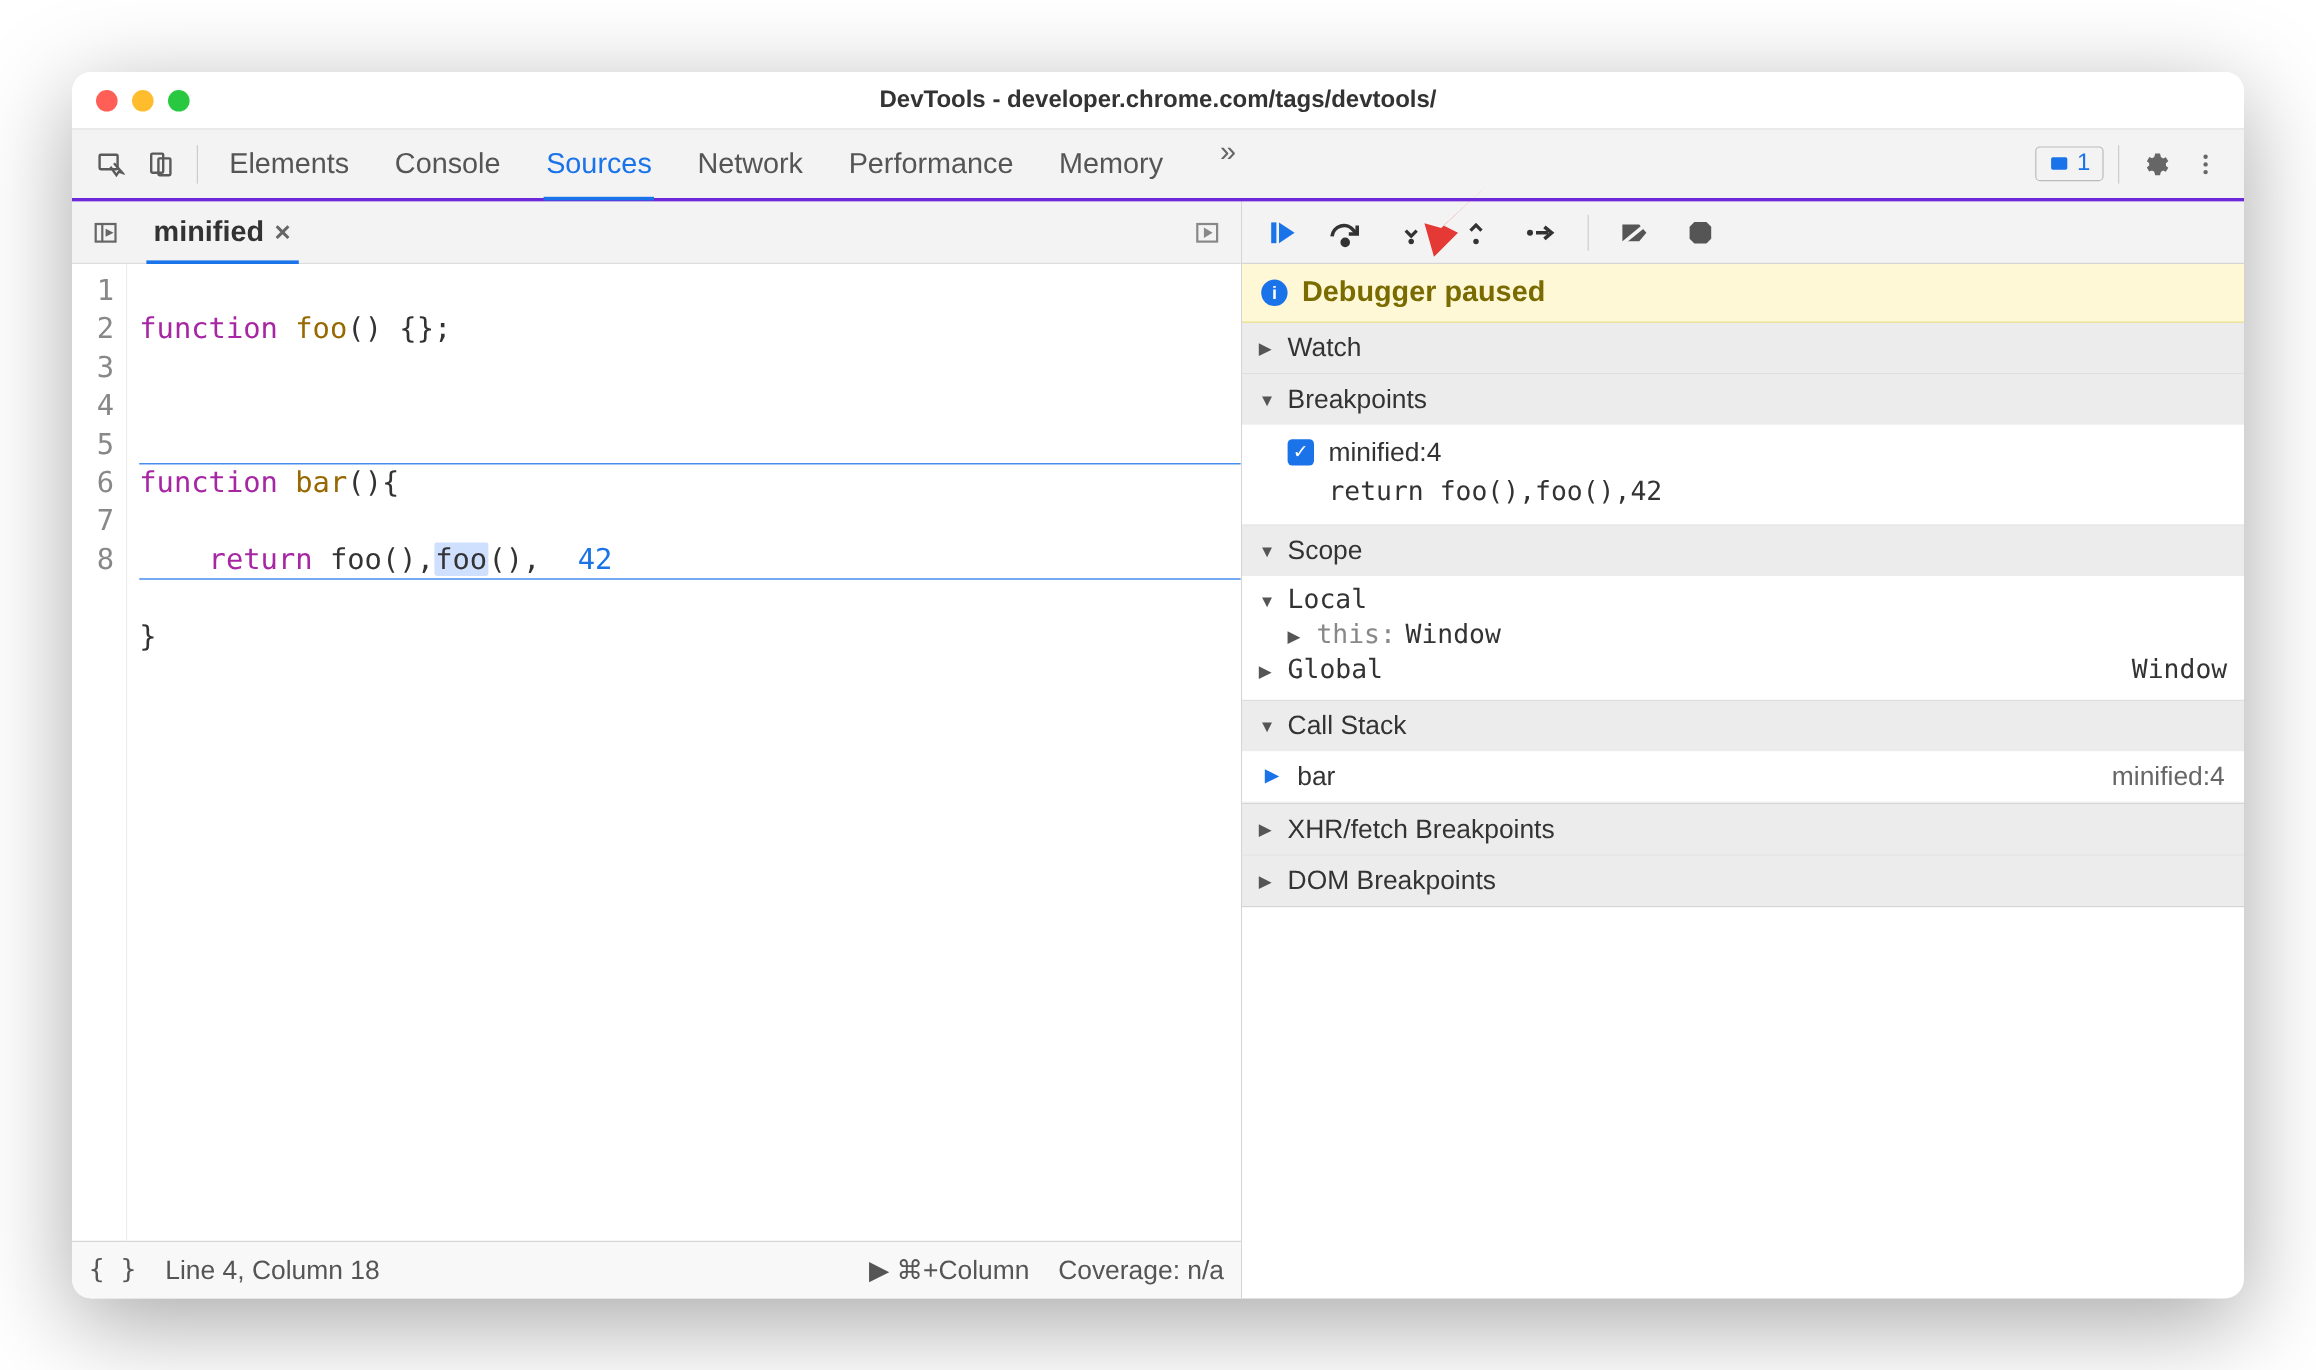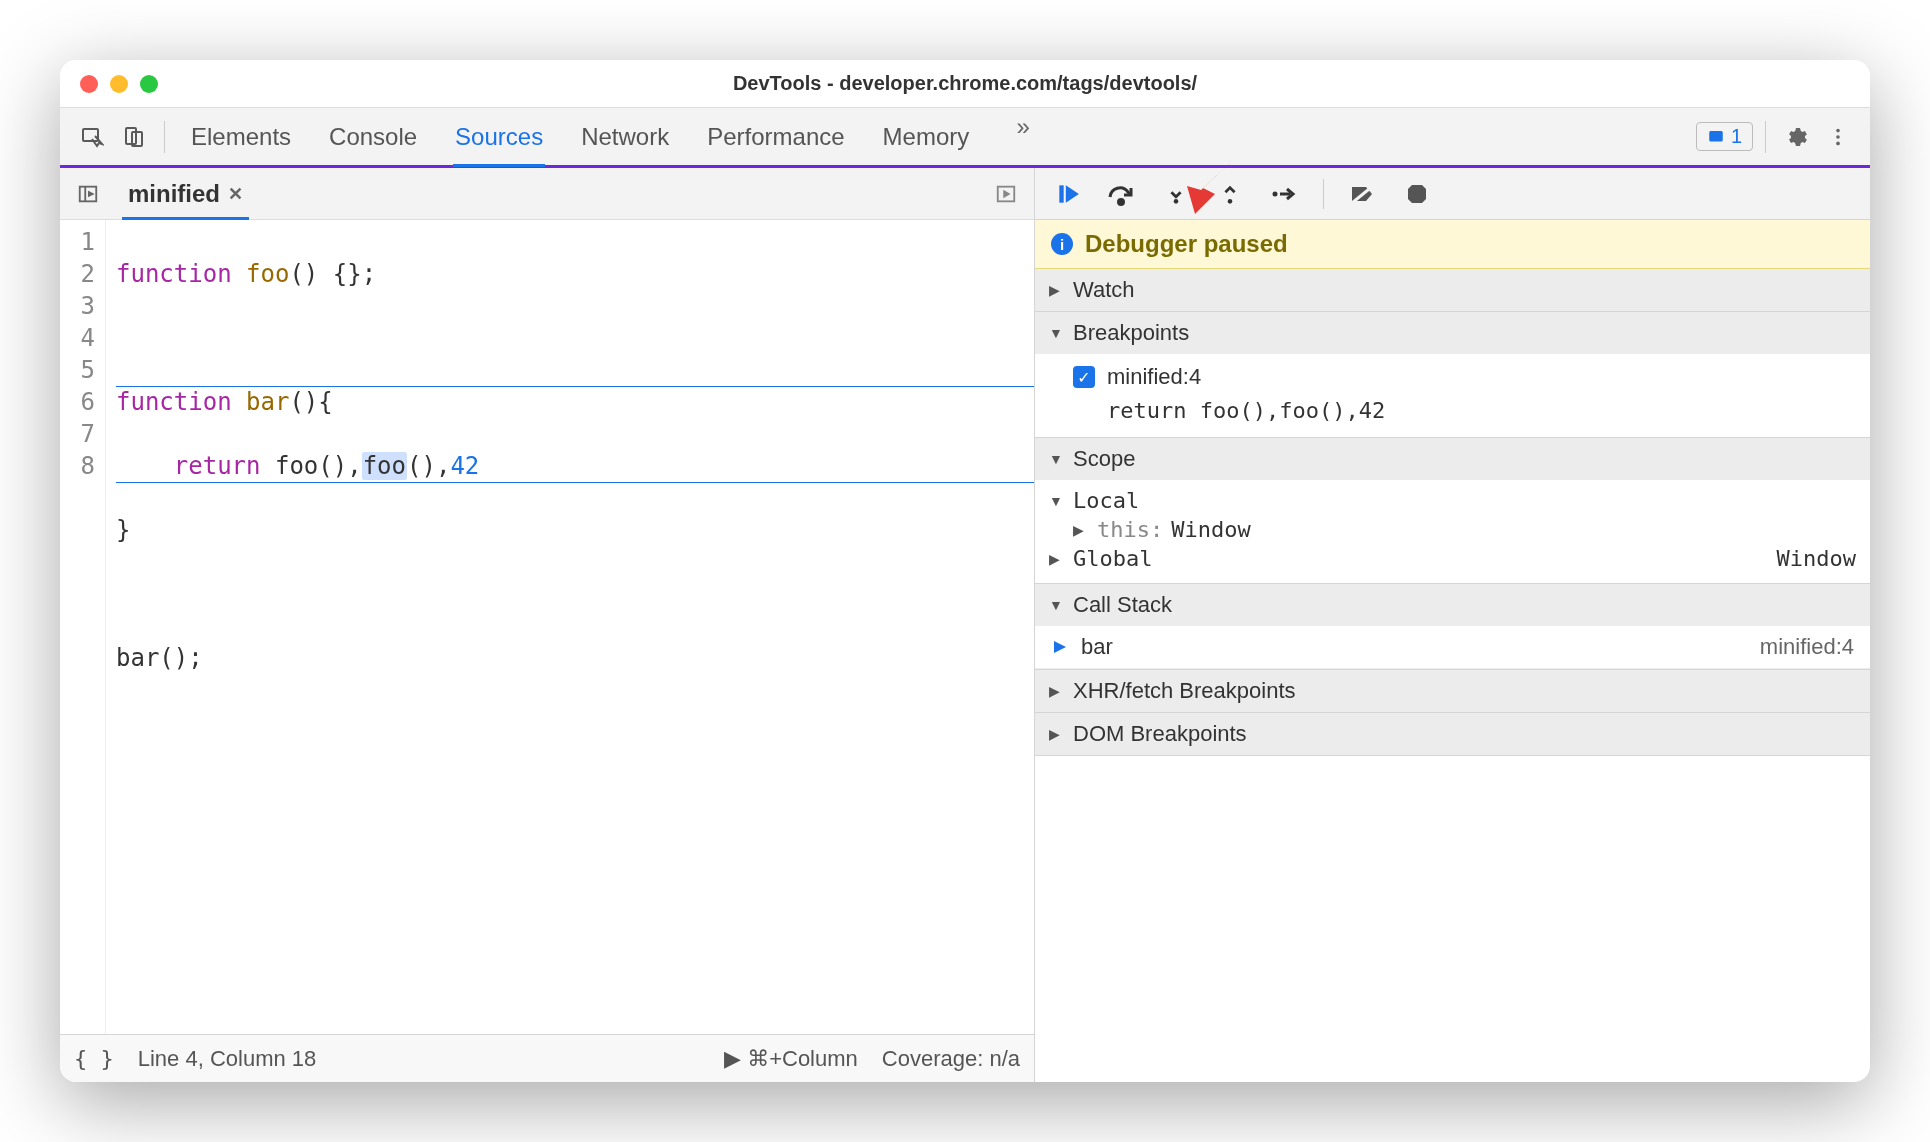--- a/index.html
+++ b/index.html
@@ -86,21 +86,21 @@
 .run-btn { margin-left:auto; color:#888; }
 
 .editor {
   flex:1; display:flex; font-family: Menlo, Consolas, monospace; font-size:24px; line-height:32px;
   overflow:auto; background:#fff;
 }
 .gutter { width:46px; text-align:right; color:#888; padding:6px 10px 6px 4px; background:#fff; border-right:1px solid #eee;}
 .code { padding:6px 0 6px 10px; flex:1; position:relative; white-space:pre; }
 .kw { color:#a626a4; }
 .fn { color:#986801; }
-.num { color:#1a73e8; }
+.num { color:#1a73e8;margin-left:31px; }
 .hl-line-top { position:absolute; left:0; right:0; height:1px; background:#1a73e8; }
 .hl-line-bot { position:absolute; left:0; right:0; height:1px; background:#1a73e8; }
 .tok-sel { background:#cfe0ff; border-radius:2px; padding:0 1px; }
 
 .statusbar {
   height:48px; border-top:1px solid #d5d5d5; display:flex; align-items:center;
   padding:0 14px; gap:24px; font-size:22px; color:#555; background:#f8f8f8;
 }
 .statusbar .sp { flex:1; }
 
@@ -236,21 +236,20 @@
 <div>7</div>
 <div>8</div>
         </div>
         <div class="code">
 <div><span class="kw">function</span> <span class="fn">foo</span><span>() {};</span></div>
 <div>&nbsp;</div>
 <div style="position:relative"><span class="hl-line-top" style="top:0"></span><span class="kw">function</span> <span class="fn">bar</span><span>(){</span></div>
 <div style="position:relative">    <span class="kw">return</span><span> foo(),</span><span class="tok-sel">foo</span><span>(),</span><span class="num">42</span><span class="hl-line-bot" style="bottom:-1px"></span></div>
 <div>}</div>
 <div>&nbsp;</div>
-<div>bar();</div>
 <div>&nbsp;</div>
         </div>
       </div>
 
       <div class="statusbar">
         <span style="font-family:Menlo,monospace">{ }</span>
         <span>Line 4, Column 18</span>
         <span class="sp"></span>
         <span>▶ <span>⌘+Column</span></span>
         <span>Coverage: n/a</span>

